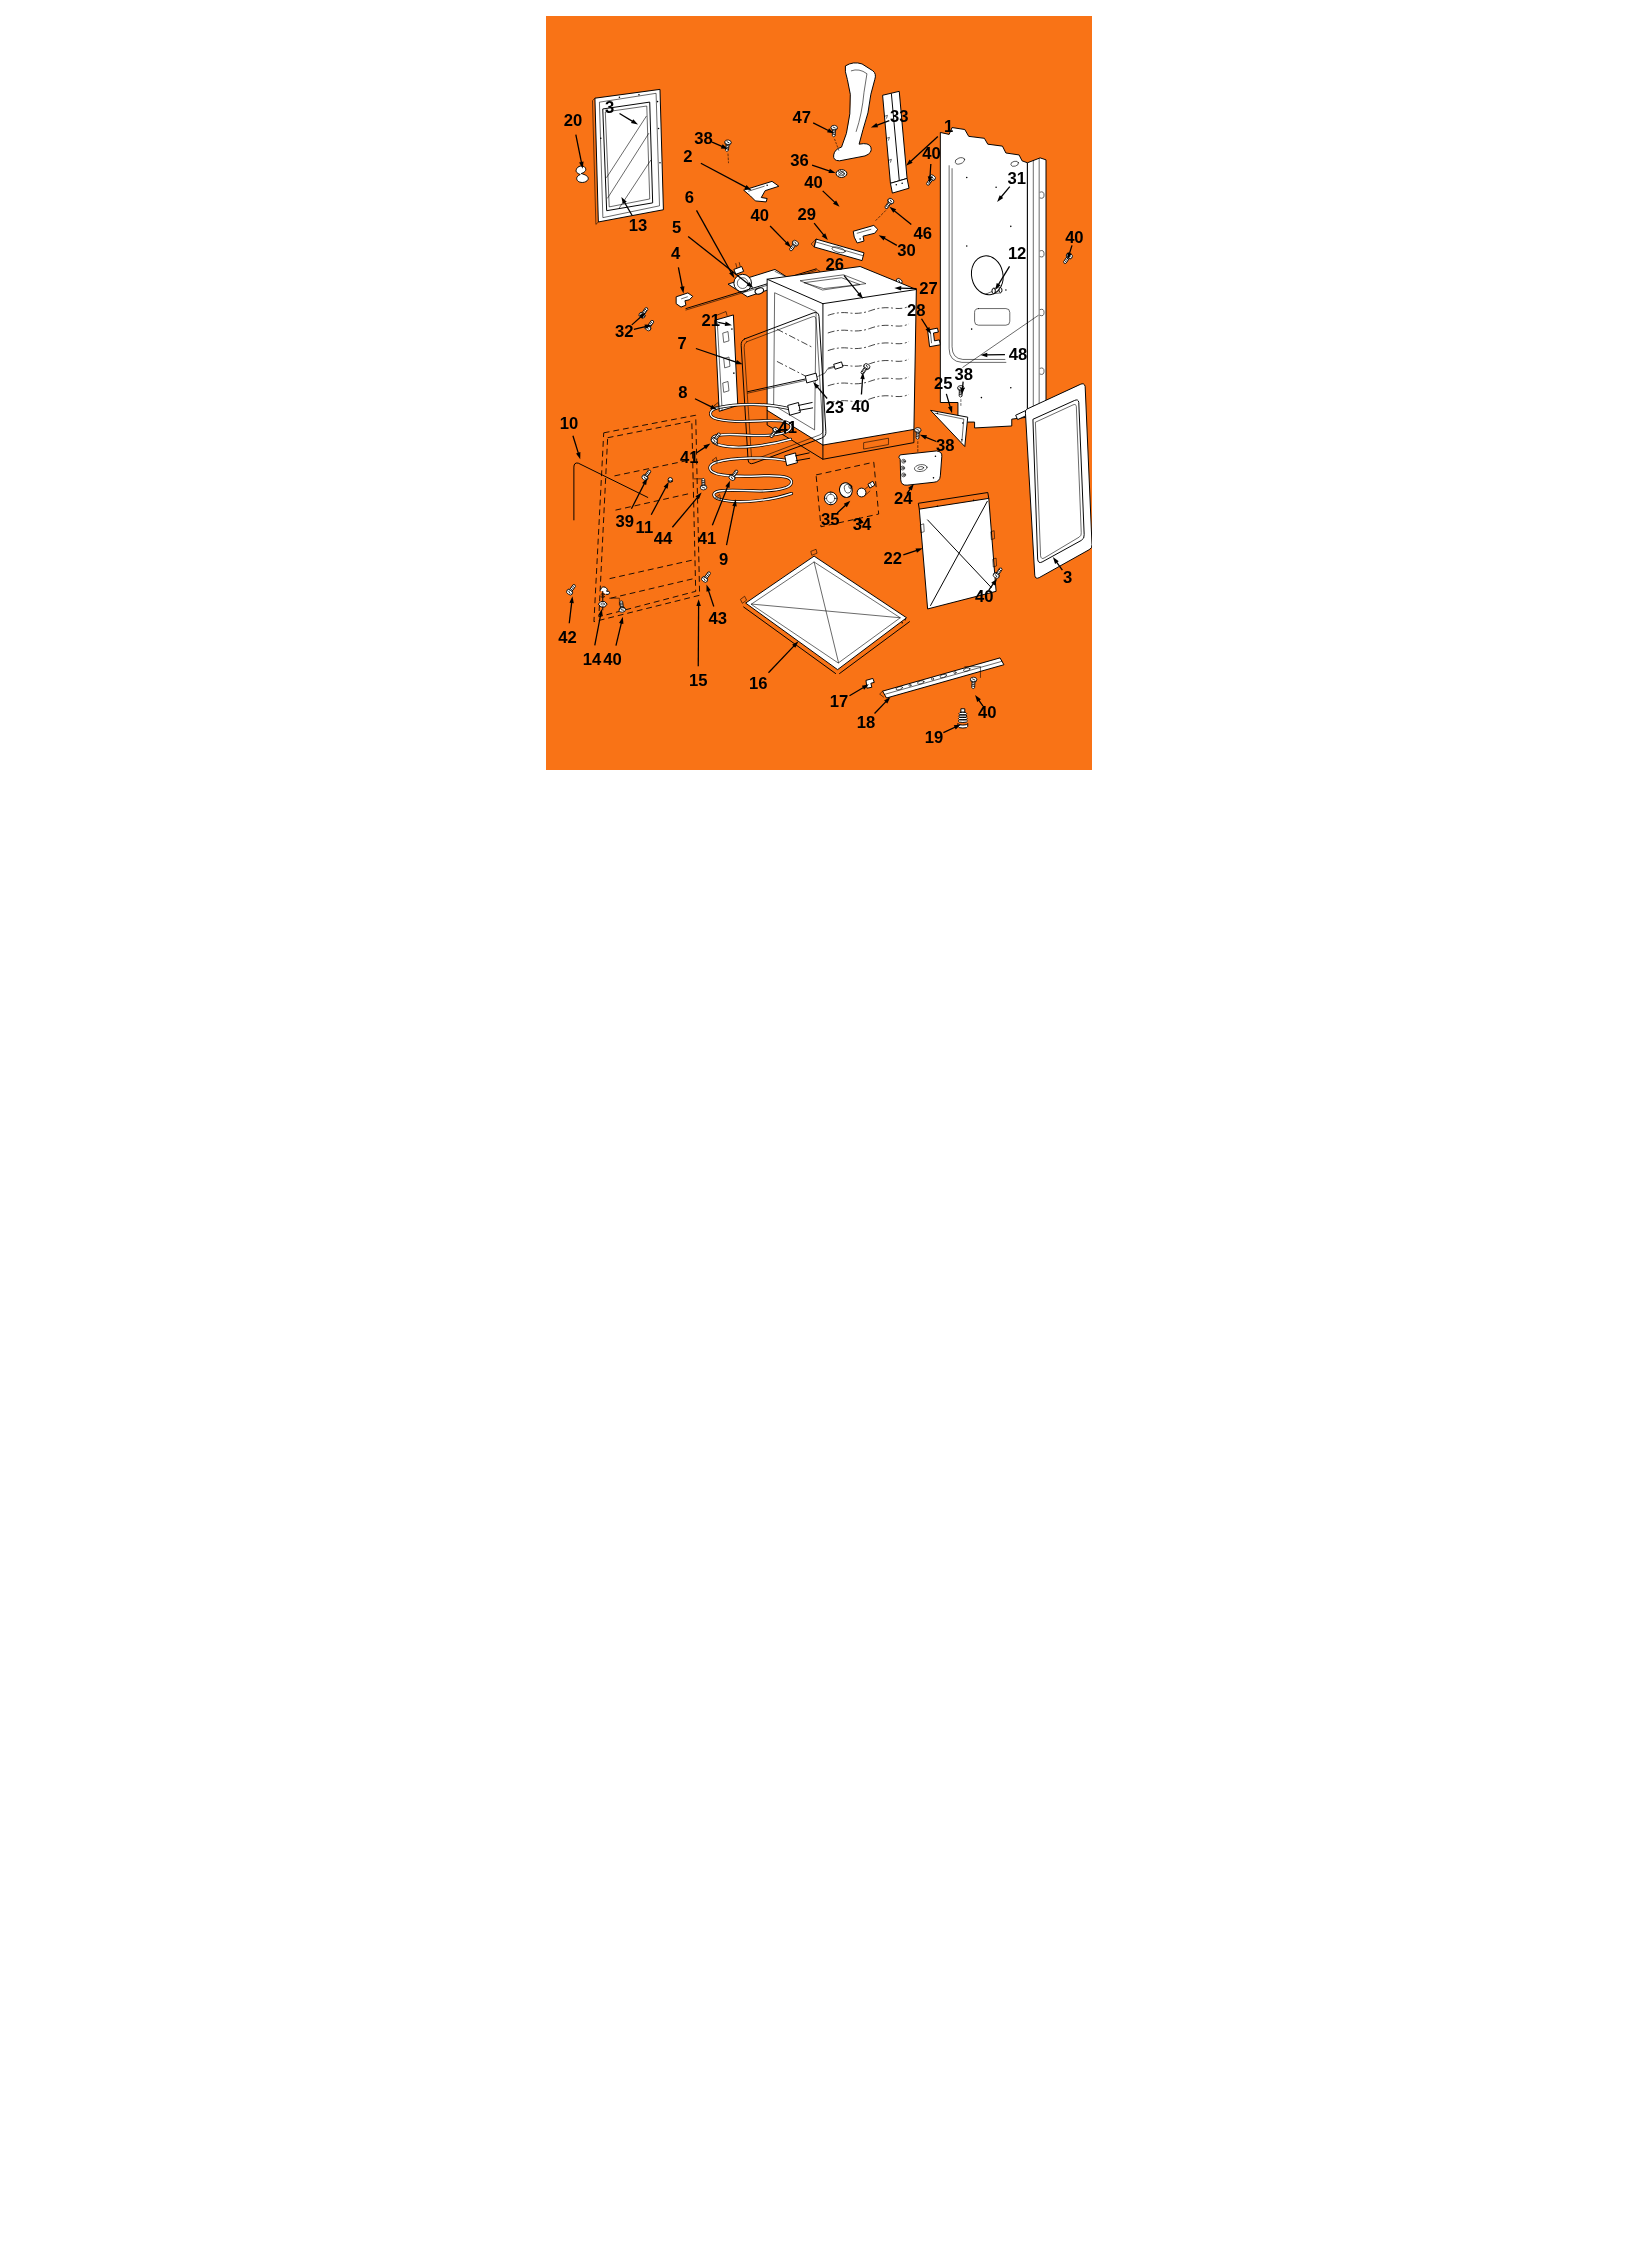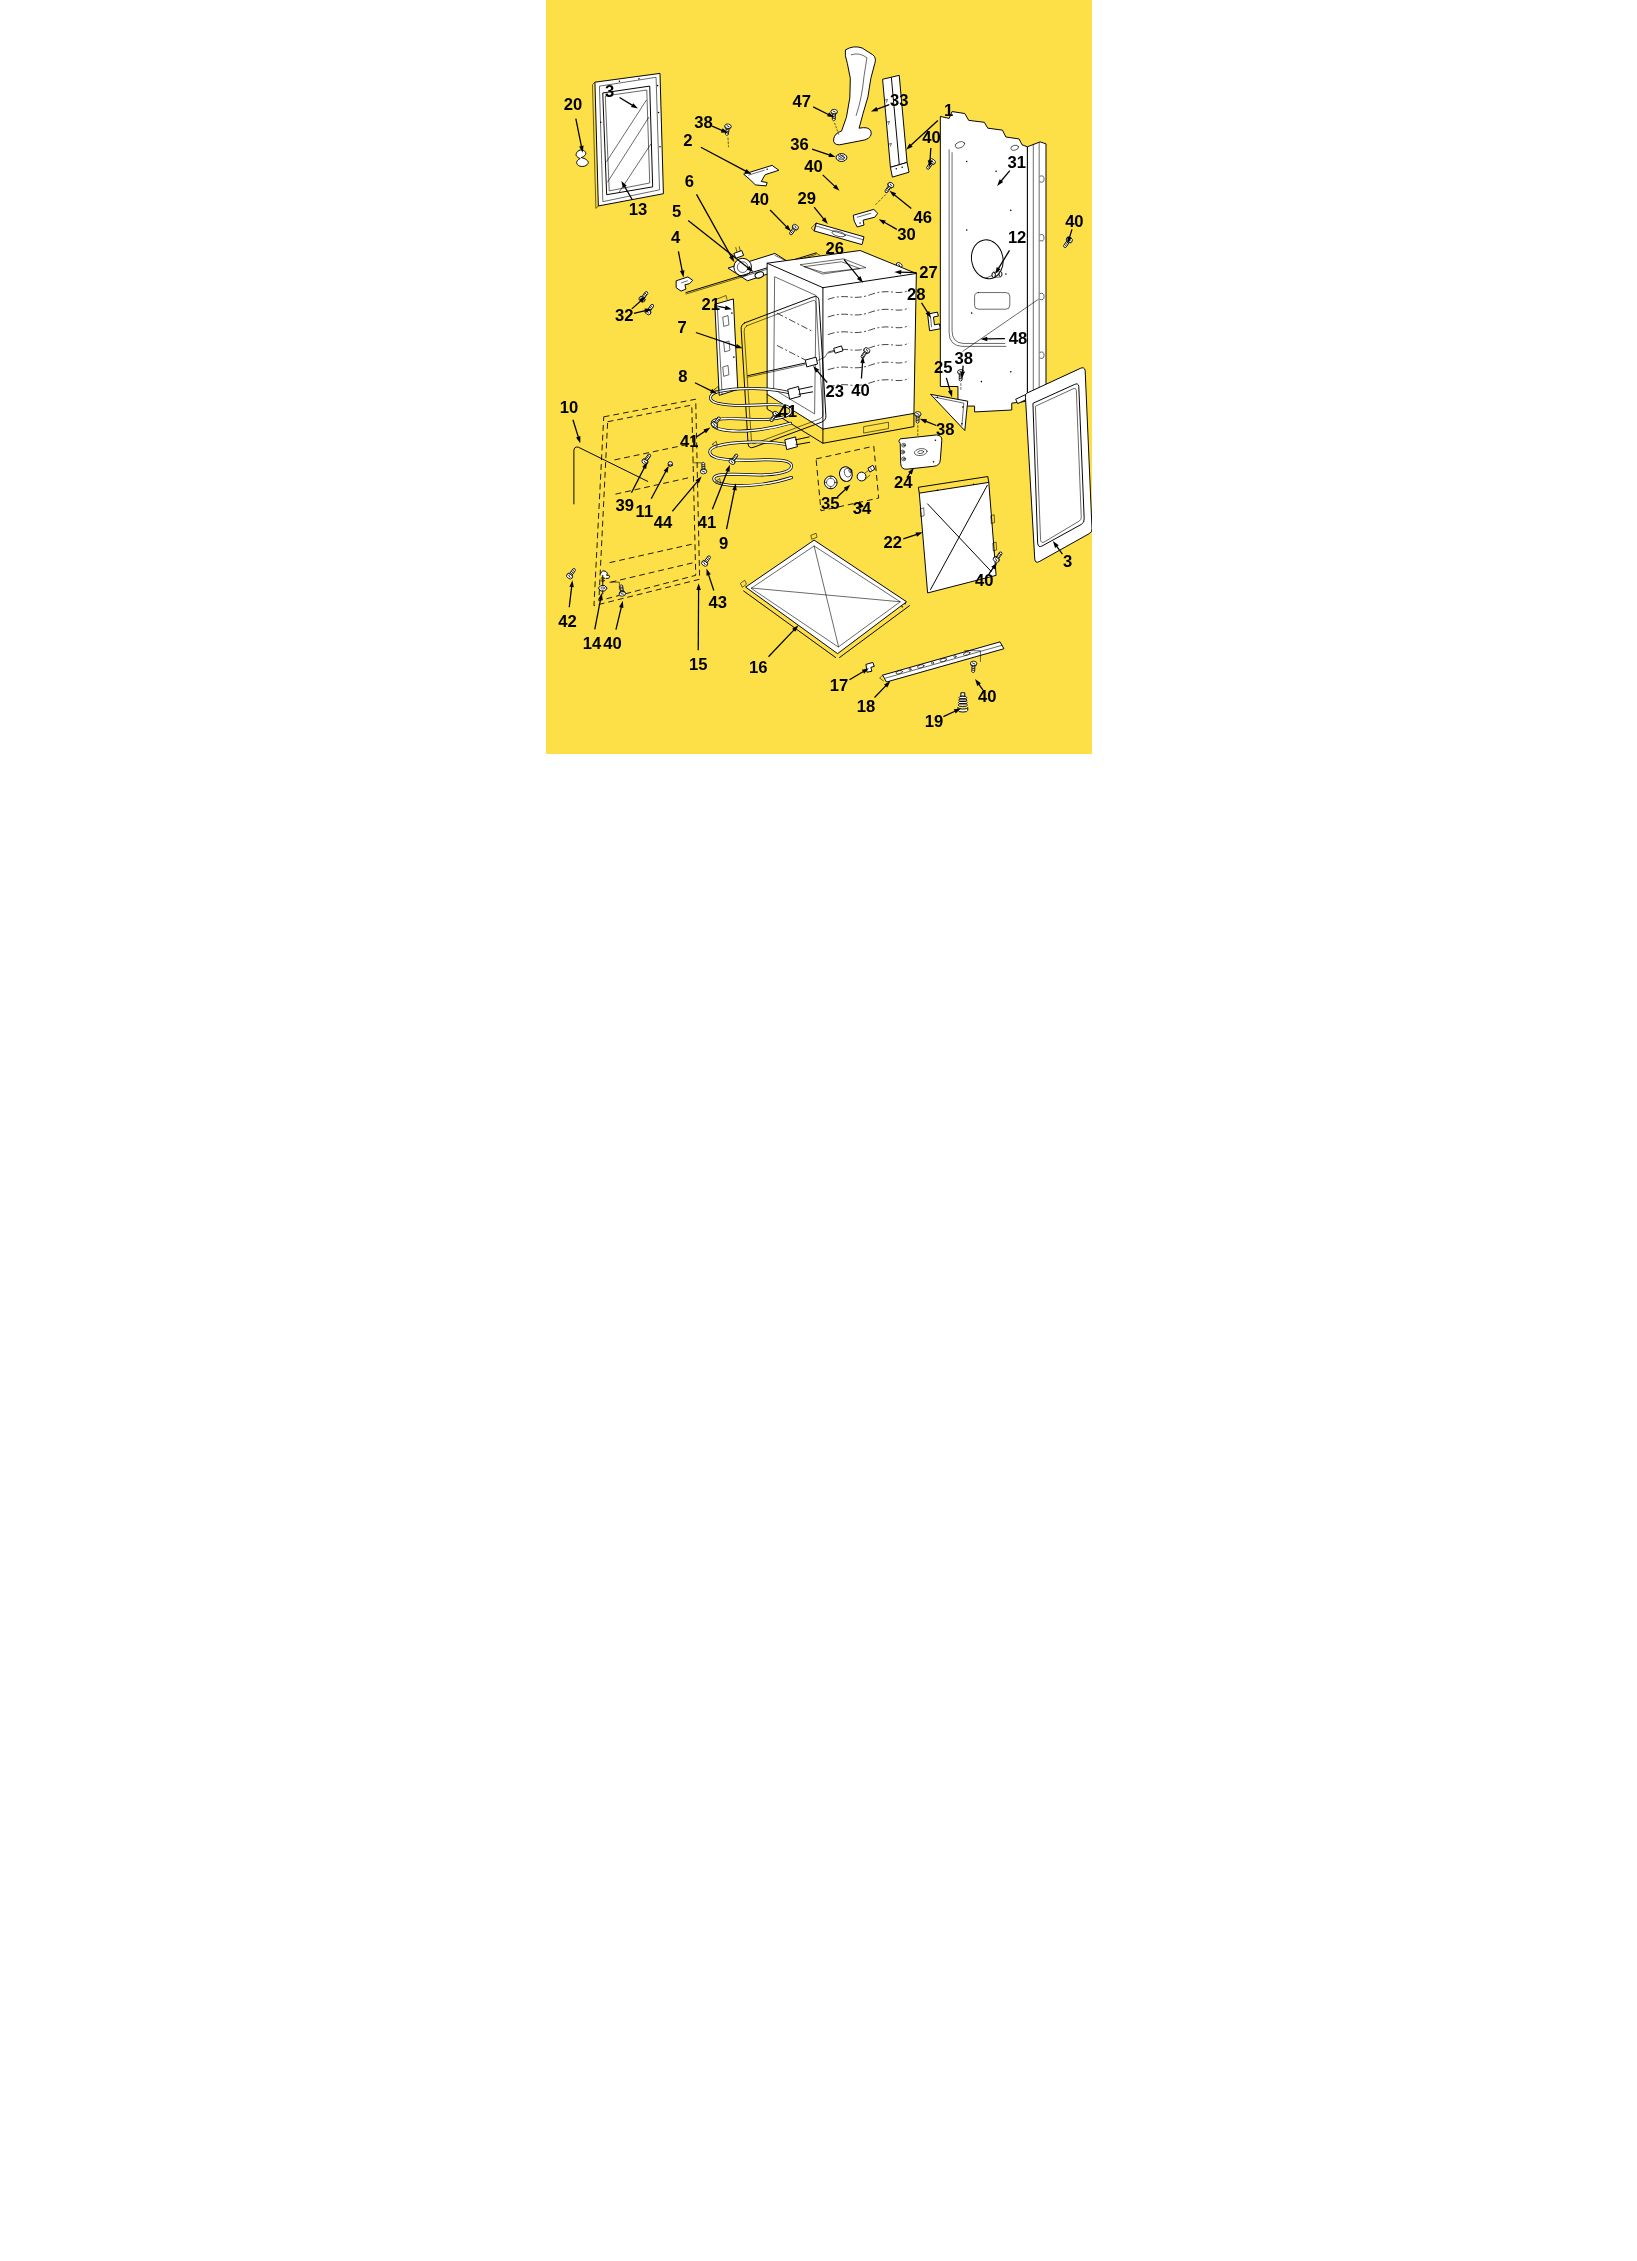--- a/index.html
+++ b/index.html
@@ -1,16 +1,16 @@
 <!DOCTYPE html>
 <html style="font-size:7.8px"><head>
 <meta charset="utf-8">
 <style>
   html,body{margin:0;padding:0;background:#ffffff;}
-  .page{width:100%;max-width:546px;margin:0 auto;background:#fde047;}
+  .page{width:100%;max-width:546px;margin:16px auto;background:#f97316;}
   svg{display:block;width:100%;height:auto;}
   .ink{stroke:#000;fill:none;stroke-width:2;stroke-linecap:round;stroke-linejoin:round;}
   .thin{stroke:#000;fill:none;stroke-width:1.2;stroke-linecap:round;stroke-linejoin:round;}
   .wfill{fill:#fff;stroke:#000;stroke-width:2;stroke-linejoin:round;}
   .tube{stroke:#000;fill:none;stroke-width:6;stroke-linecap:round;stroke-linejoin:round;}
   .tubein{stroke:#fff;fill:none;stroke-width:3;stroke-linecap:round;stroke-linejoin:round;}
   .dash{stroke:#000;fill:none;stroke-width:1.8;stroke-dasharray:12 8;}
   .dashdot{stroke:#000;fill:none;stroke-width:1.5;stroke-dasharray:14 5 4 5;}
   .callout-text{font-family:"Liberation Sans","DejaVu Sans",sans-serif;font-weight:700;font-size:34px;fill:#000;}
   .leader{stroke:#000;stroke-width:2.6;fill:none;}

